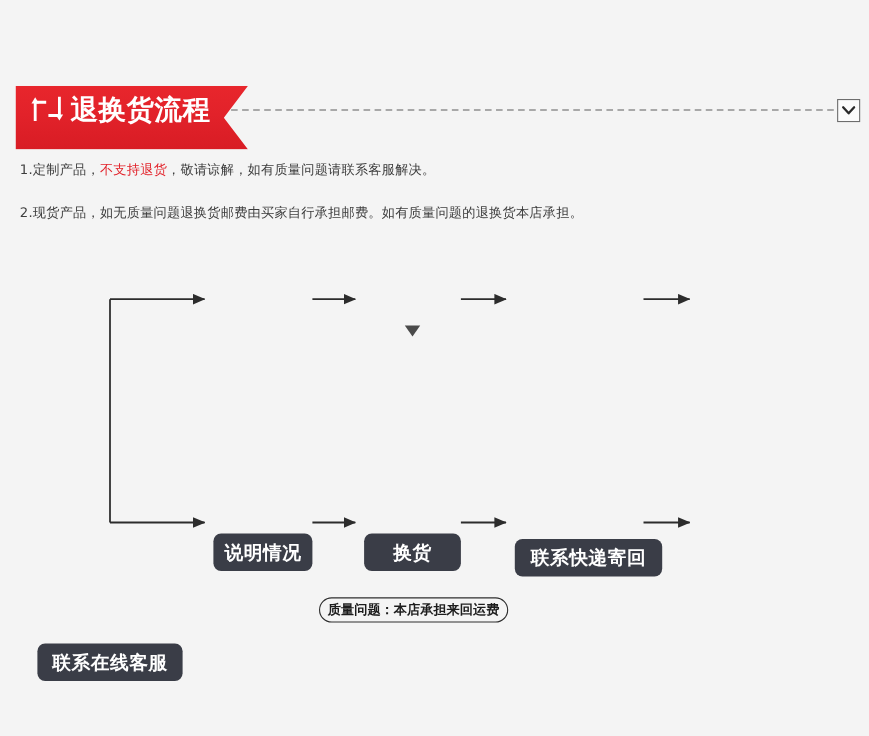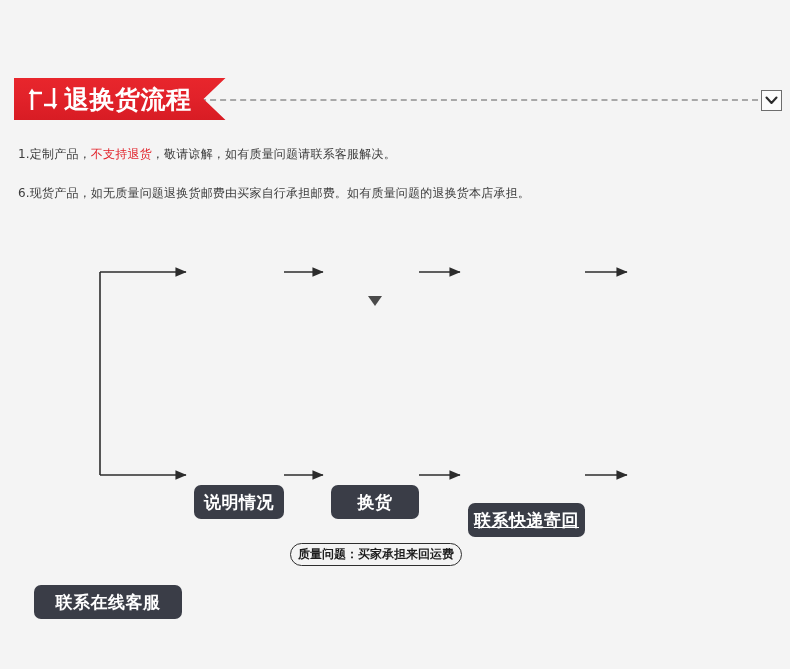--- a/index.html
+++ b/index.html
@@ -23,21 +23,21 @@
     width: 790px;
     height: 44px;
   }
   .banner {
     position: absolute;
     left: 14px;
     top: 0;
     height: 42px;
     display: flex;
     align-items: center;
-    padding: 0 34px 0 14px;
+    padding: 0 34px 16px 14px;
     background: linear-gradient(180deg, #e8262c 0%, #e2222a 45%, #d81c24 100%);
     -webkit-clip-path: polygon(0 0, 100% 0, calc(100% - 22px) 50%, 100% 100%, 0 100%);
     clip-path: polygon(0 0, 100% 0, calc(100% - 22px) 50%, 100% 100%, 0 100%);
     z-index: 3;
   }
   .banner-icon {
     width: 30px;
     height: 24px;
     margin-right: 6px;
     flex: none;
@@ -126,25 +126,25 @@
     font-size: 12px;
     font-weight: bold;
     display: flex;
     align-items: center;
     justify-content: center;
     white-space: nowrap;
     height: 21px;
   }
 
   
-  #node-root     { left: 34px;  top: 355px; width: 148px; }
+  #node-root     { left: 34px;  top: 355px; width: 132px; }
   
   #node-t1 { left: 194px; top: 255px; width: 90px; }
   #node-t2 { left: 331px; top: 255px; width: 88px; }
-  #node-t3 { left: 468px; top: 273px; width: 117px; text-decoration: underline; }
+  #node-t3 { left: 468px; top: 260px; width: 134px; }
   #node-t4 { left: 635px; top: 255px; width: 143px; }
 
   #pill-t1 { left: 290px; top: 313px; width: 170px; }
   #pill-t2 { left: 290px; top: 343px; width: 170px; }
 </style>
 </head>
 <body>
 
 <div id="section-header">
 
@@ -162,21 +162,21 @@
 
   <div class="header-toggle">
     <svg width="13" height="9" viewBox="0 0 13 9">
       <path d="M1.5 1.5 L6.5 7 L11.5 1.5" fill="none" stroke="#2a2a2a" stroke-width="2.1" stroke-linecap="round" stroke-linejoin="round"></path>
     </svg>
   </div>
 </div>
 
 <div class="policy-line" id="policy-line-1"><span>1.定制产品，</span><span class="policy-emph">不支持退货</span><span>，敬请谅解，如有质量问题请联系客服解决。</span></div>
 
-<div class="policy-line" id="policy-line-2">6.现货产品，如无质量问题退换货邮费由买家自行承担邮费。如有质量问题的退换货本店承担。</div>
+<div class="policy-line" id="policy-line-2">2.现货产品，如无质量问题退换货邮费由买家自行承担邮费。如有质量问题的退换货本店承担。</div>
 
 <div id="flowchart">
 
   <svg id="flow-lines" viewBox="0 0 790 380">
     <defs>
       <marker id="arw" markerWidth="7" markerHeight="7" refX="6.6" refY="3" orient="auto">
         <path d="M0,0 L7,3 L0,6 z" fill="#2c2c2c"></path>
       </marker>
     </defs>
     <g stroke="#2c2c2c" stroke-width="1.6" fill="none">
@@ -197,15 +197,15 @@
     <path d="M368 66 L382 66 L375 76 Z" fill="#4a4a4a"></path>
     <path d="M368 269 L382 269 L375 279 Z" fill="#4a4a4a"></path>
   </svg>
 
   <div class="node" id="node-root">联系在线客服</div>
 
   <div class="node" id="node-t2">换货</div>
   <div class="node" id="node-t1">说明情况</div>
   <div class="node" id="node-t3">联系快递寄回</div>
 
-  <div class="pill" id="pill-t1">质量问题：买家承担来回运费</div>
+  <div class="pill" id="pill-t1">质量问题：本店承担来回运费</div>
 
 </div>
 
 </body></html>

